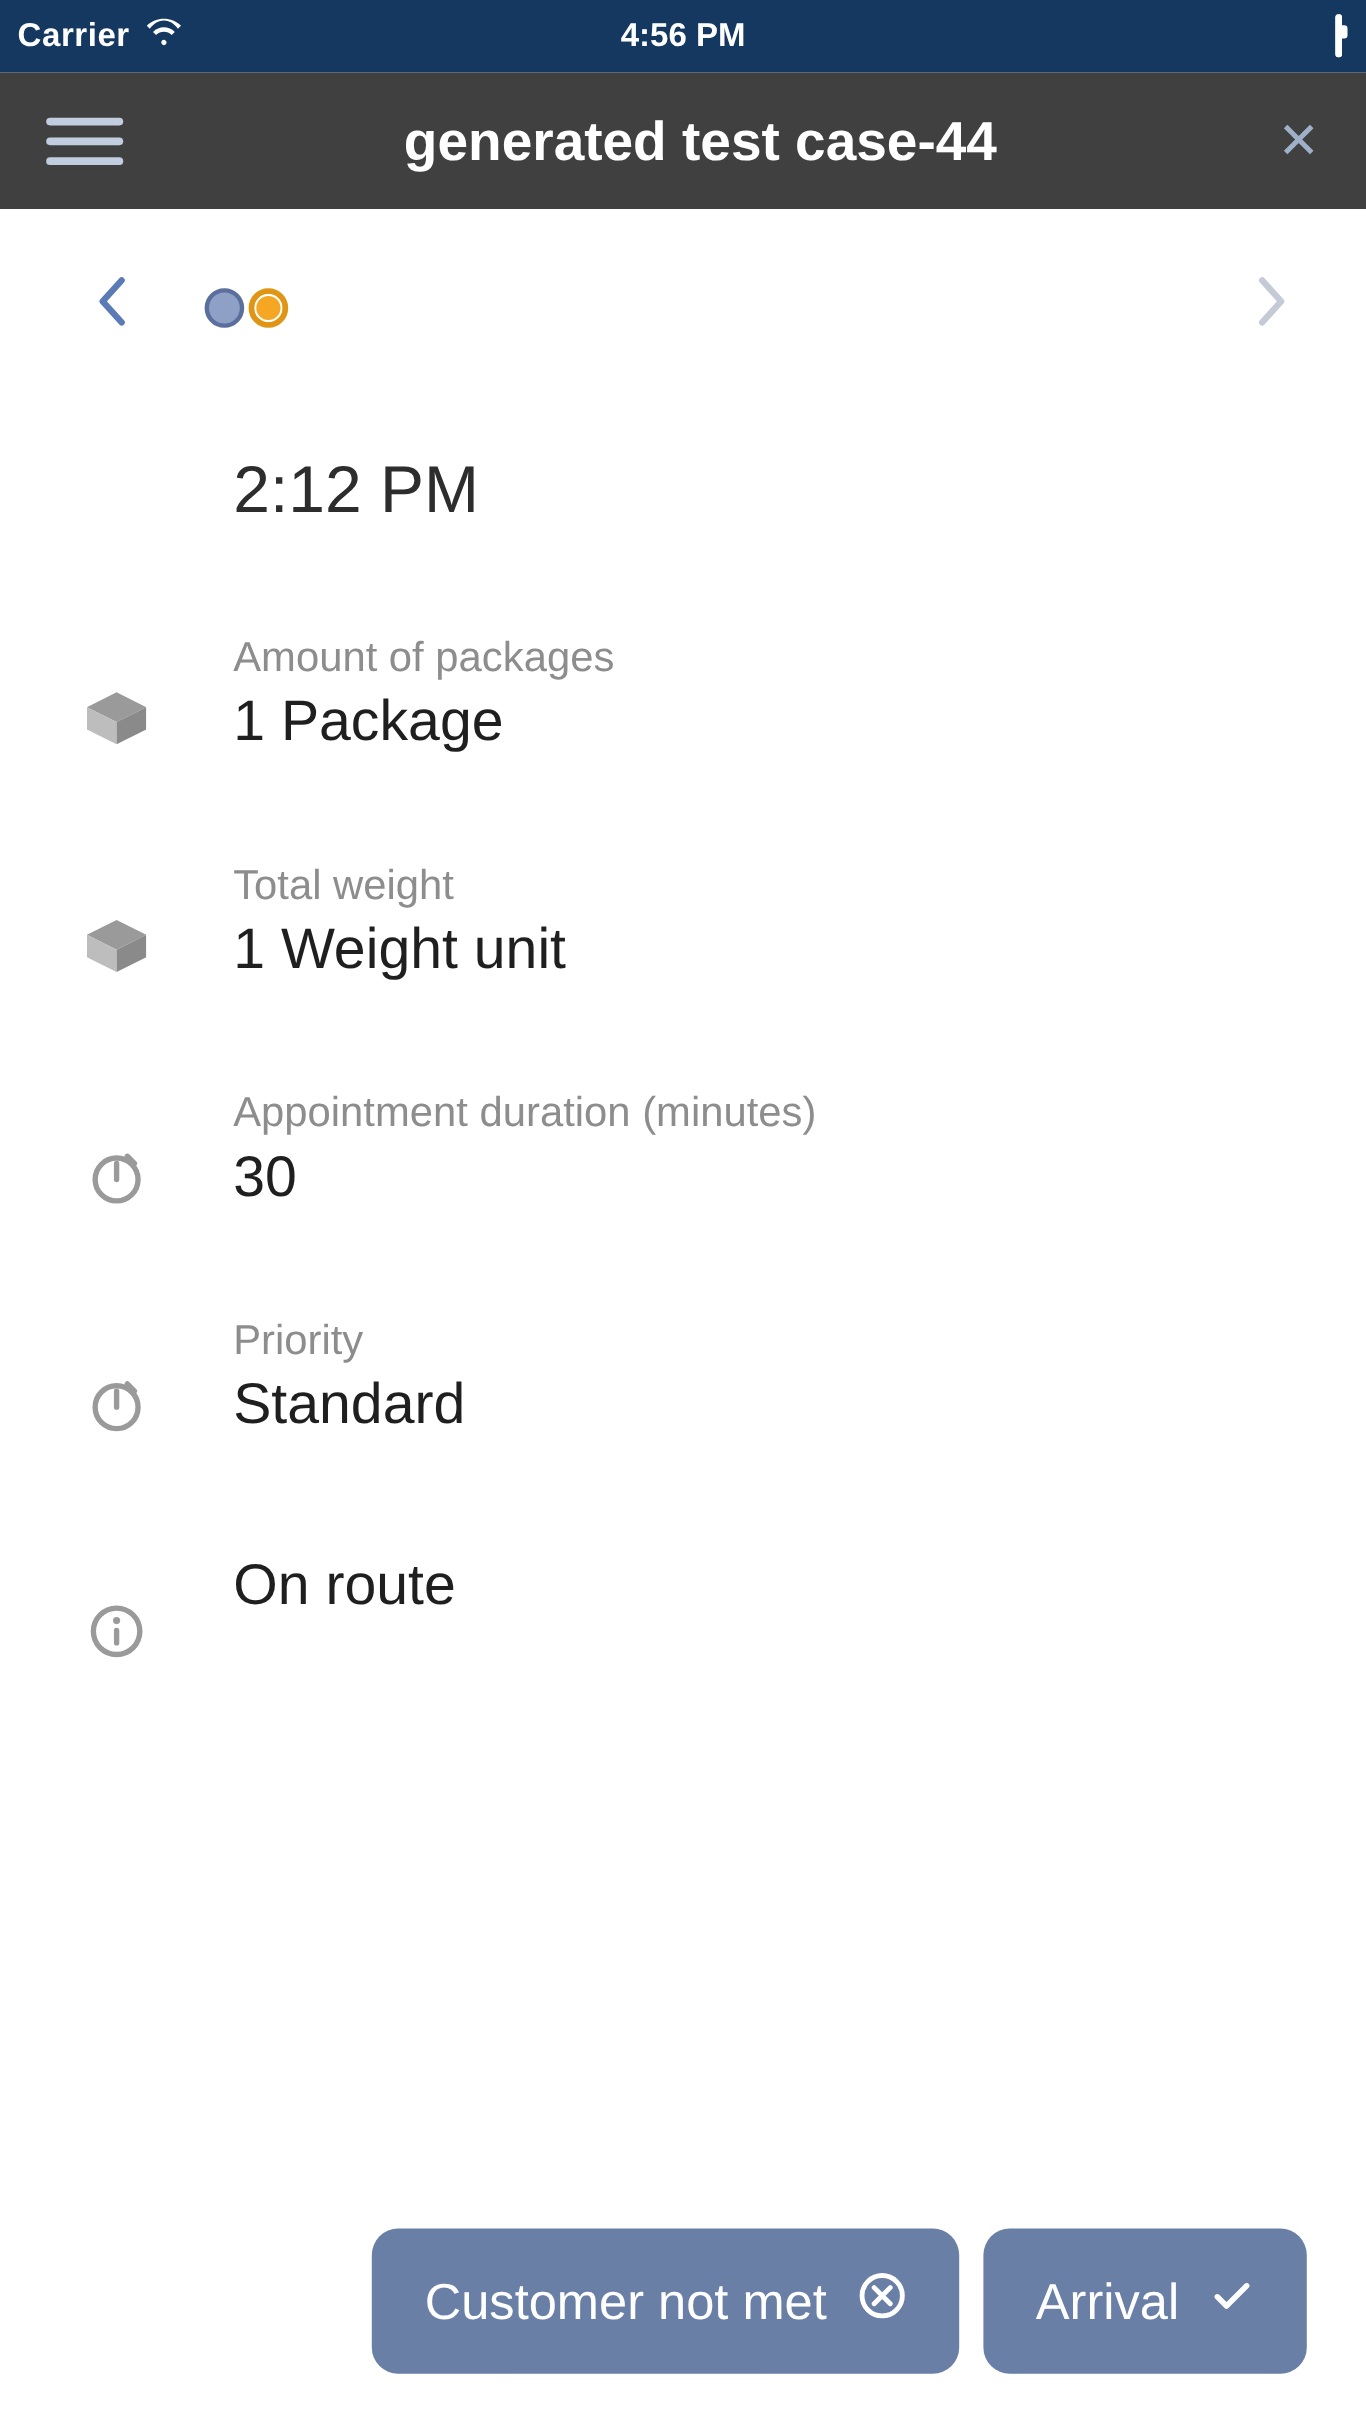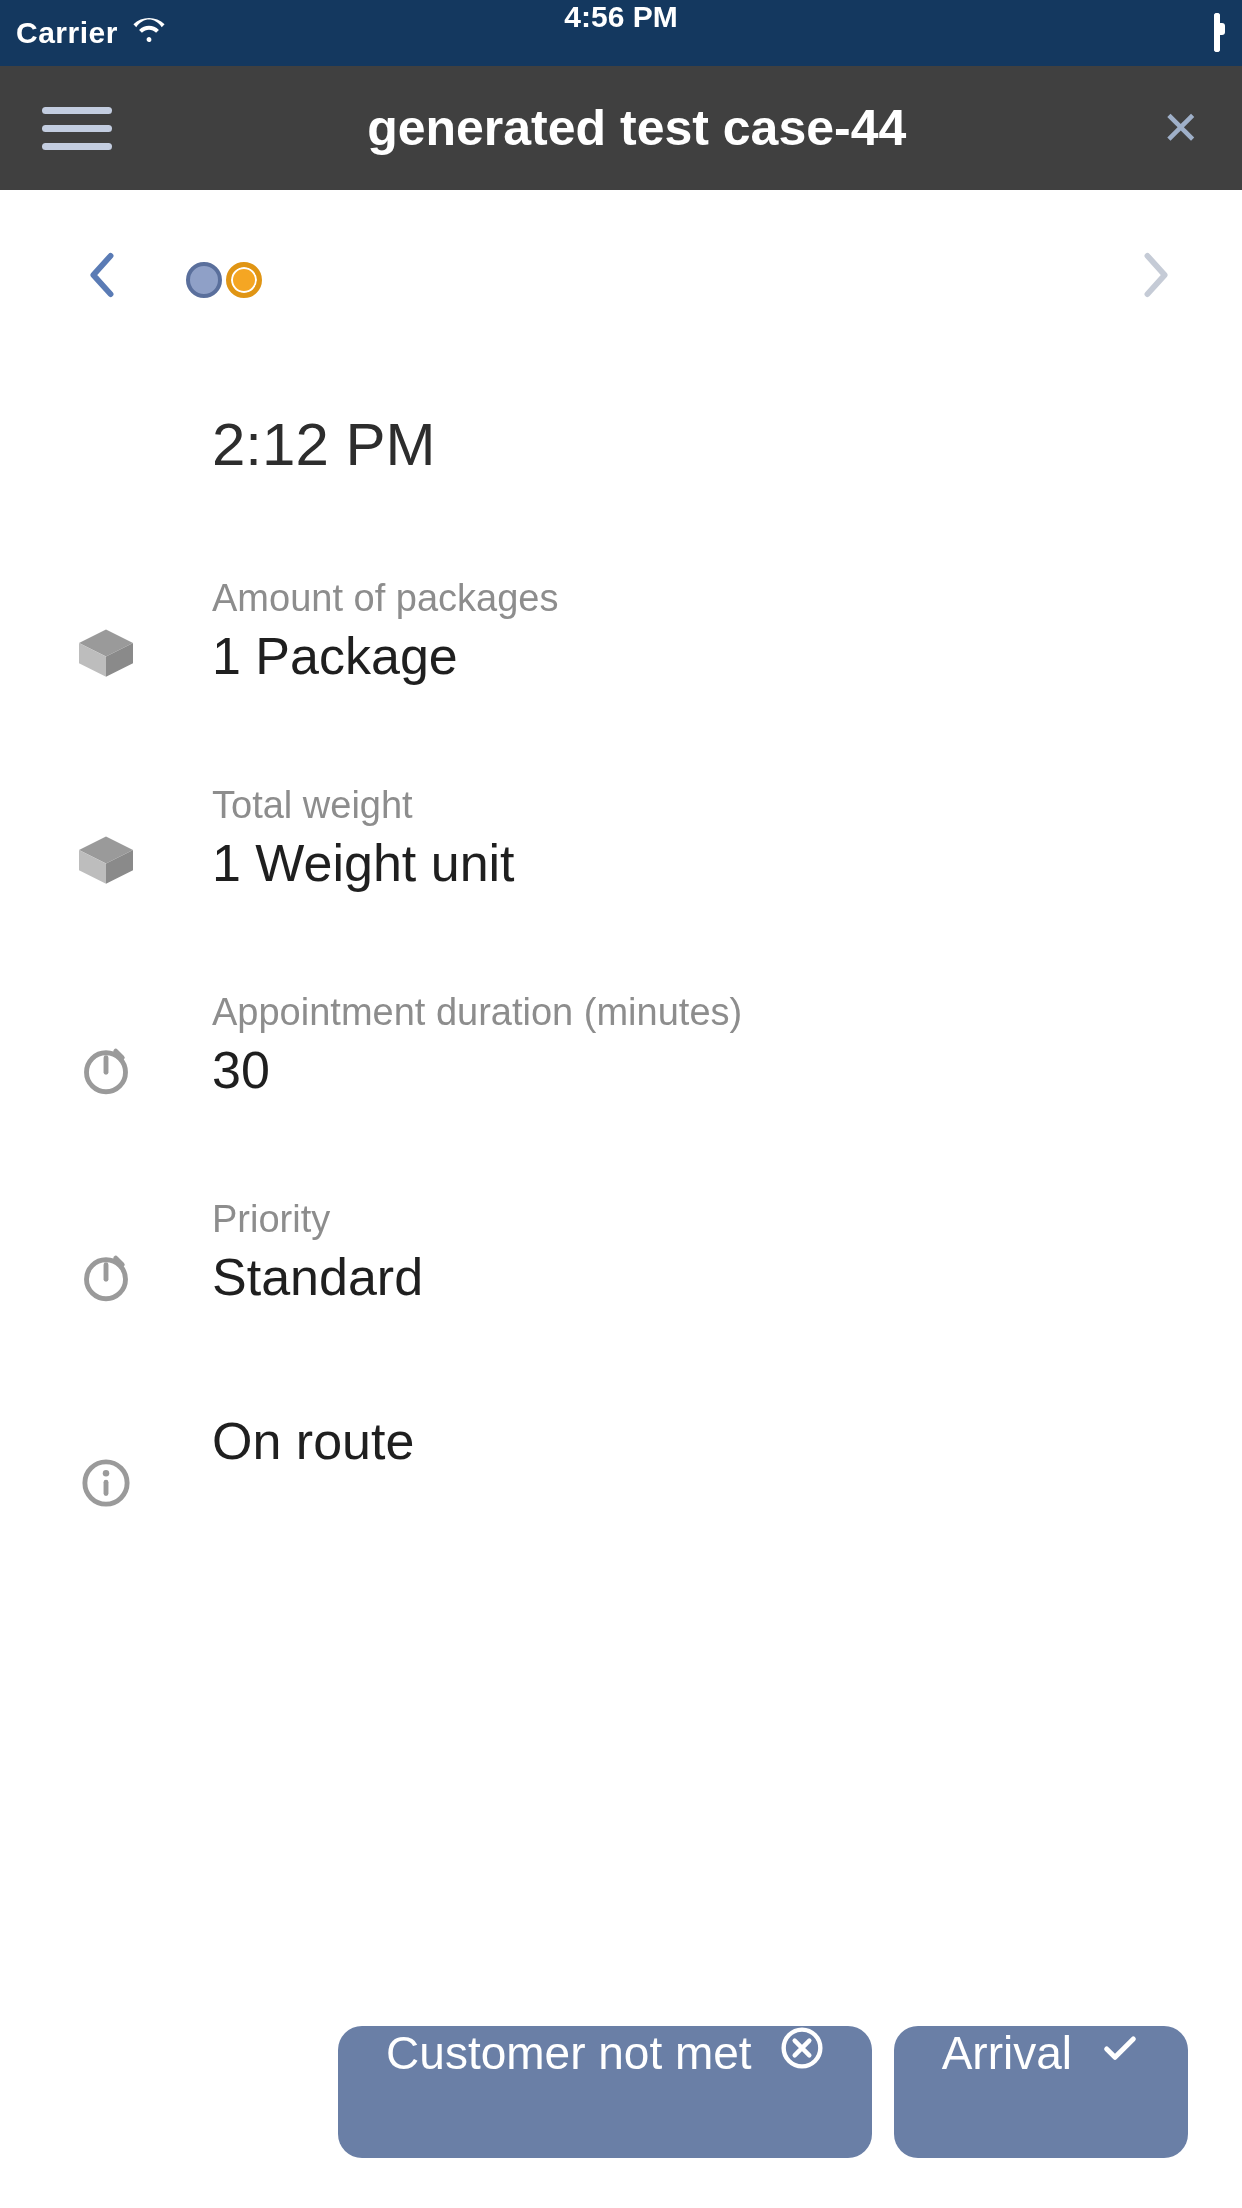--- a/index.html
+++ b/index.html
@@ -1,19 +1,19 @@
 <!DOCTYPE html>
 <html><head>
   <meta charset="utf-8">
   <style>
     * { margin: 0; padding: 0; box-sizing: border-box; }
     html, body { width: 1242px; height: 2208px; font-family: -apple-system, "Helvetica Neue", Arial, sans-serif; background: #ffffff; color: #1a1a1a; overflow: hidden; }
 
     
-    .status-bar { height: 66px; background: #14385f; color: #fff; display: flex; justify-content: space-between; padding: 0 22px 0 16px; font-size: 30px; font-weight: 600; }
+    .status-bar { height: 66px; background: #14385f; color: #fff; display: flex; align-items: center; justify-content: space-between; padding: 0 22px 0 16px; font-size: 30px; font-weight: 600; }
     .status-left { display: flex; align-items: center; gap: 14px; }
     .status-left .carrier { font-weight: 600; letter-spacing: 0.5px; }
     .status-center { position:absolute; left:50%; transform:translateX(-50%); font-weight:600; }
     .status-right { display:flex; align-items:center; }
     .battery { width:60px; height:28px; border:3px solid #fff; border-radius:7px; position:relative; background:#fff; }
     .battery::after { content:""; position:absolute; right:-8px; top:7px; width:5px; height:12px; background:#fff; border-radius:0 3px 3px 0; }
 
     
     .nav-bar { height: 124px; background: #404040; display:flex; align-items:center; justify-content:space-between; padding: 0 42px; }
     .hamburger { display:flex; flex-direction:column; gap:11px; cursor:pointer; }
@@ -45,21 +45,21 @@
 
     
     .detail-label { font-size:38px; color:#8d8d8d; font-weight:400; }
     .detail-value { font-size:52px; color:#1f1f1f; font-weight:400; margin-top:6px; }
     .detail-block { margin-top:98px; }
 
     .icon-col svg { display:block; }
 
     
     .footer { position:absolute; bottom:50px; right:54px; display:flex; gap:22px; }
-    .btn { background:#6a7fa6; color:#fff; border:none; border-radius:24px; height:132px; padding:0 48px; font-size:46px; display:flex; align-items:flex-start; gap:28px; cursor:pointer; font-weight:400; }
+    .btn { background:#6a7fa6; color:#fff; border:none; border-radius:24px; height:132px; padding:0 48px; font-size:46px; display:flex; align-items:center; gap:28px; cursor:pointer; font-weight:400; }
     .btn svg { stroke:#fff; }
   </style>
 </head>
 <body>
 
 <div class="status-bar">
   <div class="status-left">
     <span class="carrier">Carrier</span>
     <span>
       <svg width="34" height="26" viewBox="0 0 24 18">

